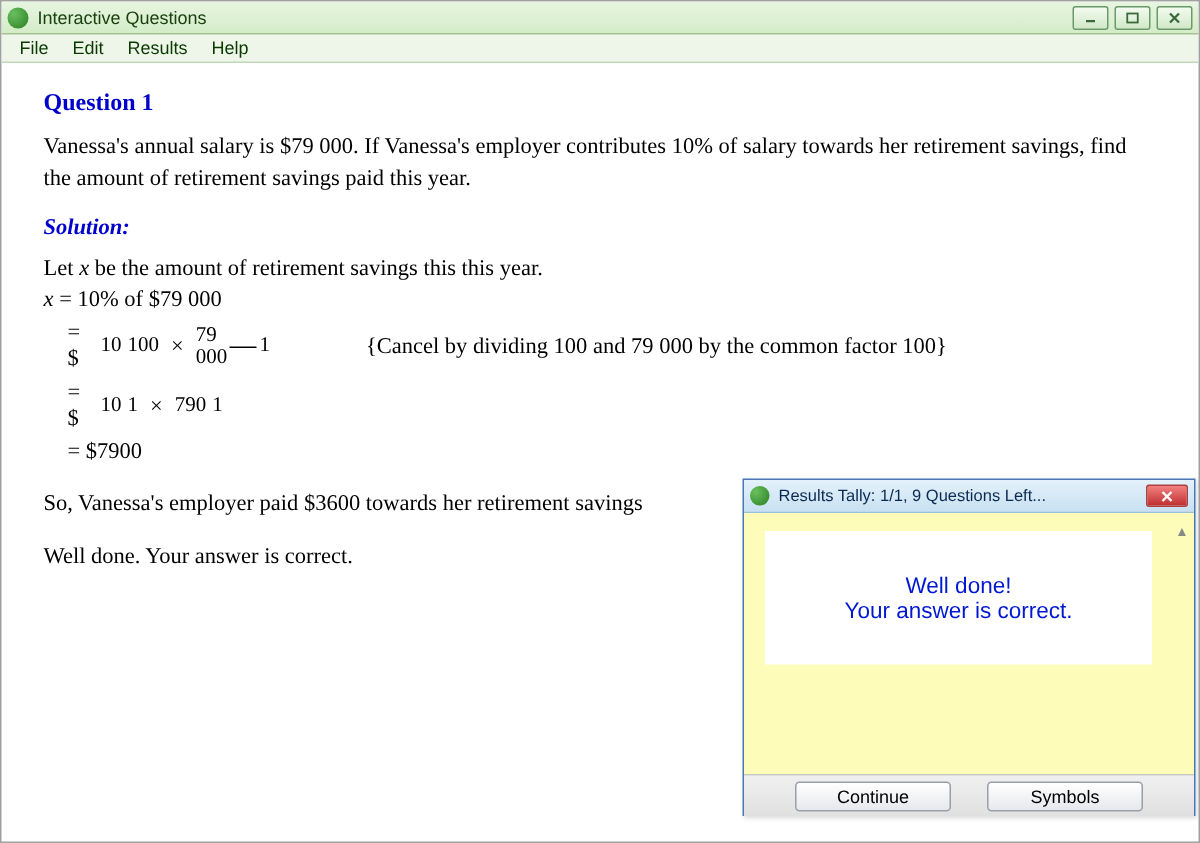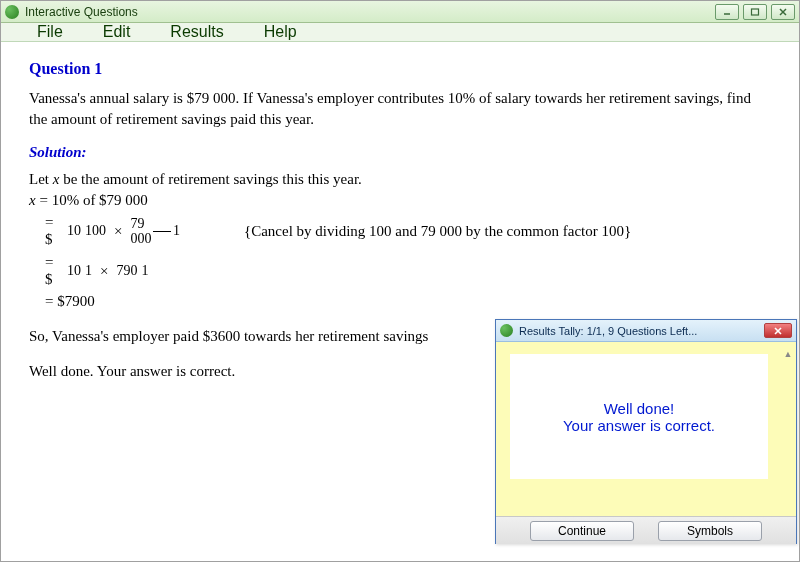--- a/index.html
+++ b/index.html
@@ -54,25 +54,24 @@
   .win-btn svg { width: 10px; height: 8px; }
   .menubar {
     height: 19px;
     background: #eef6ea;
     border-bottom: 1px solid #c0d8b8;
     display: flex;
     align-items: center;
     padding: 0 4px;
   }
   .menu-item {
-    font-size: 16px;
+    font-size: 12px;
     color: #0a3a00;
     padding: 2px 8px;
     cursor: pointer;
-    margin-left: 24px;
   }
   .content {
     padding: 18px 28px;
     font-family: "Times New Roman", Times, serif;
     font-size: 15px;
     color: #000;
   }
   .q-title {
     color: #0000cc;
     font-weight: bold;
@@ -171,21 +170,21 @@
     width: 12px;
     height: 12px;
     display: flex;
     align-items: center;
     justify-content: center;
     color: #888;
     font-size: 9px;
   }
   .feedback-box {
     background: #fff;
-    height: 125px;
+    height: 89px;
     width: 258px;
     display: flex;
     flex-direction: column;
     align-items: center;
     justify-content: center;
     font-family: Arial, sans-serif;
   }
   .feedback-line {
     color: #0018d0;
     font-size: 15px;

